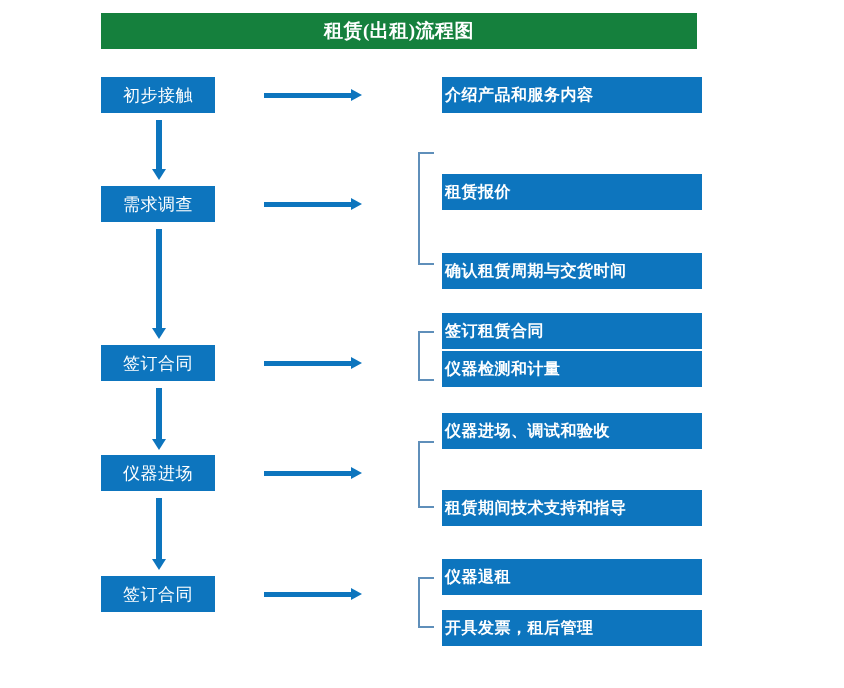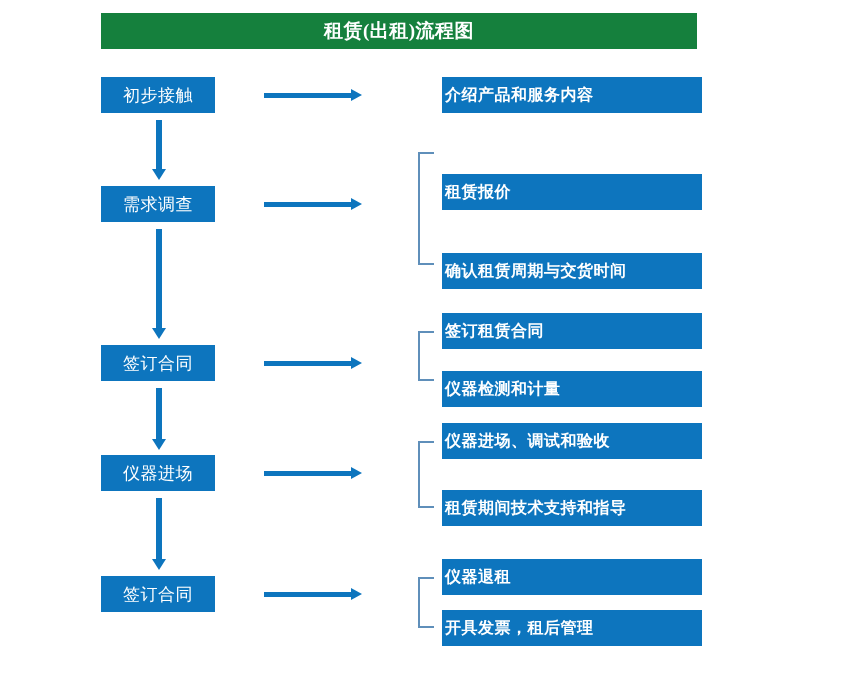--- a/index.html
+++ b/index.html
@@ -169,19 +169,19 @@
 
   <div class="bracket" style="top:152px; height:113px"></div>
   <div class="bracket" style="top:331px; height:50px"></div>
   <div class="bracket" style="top:441px; height:67px"></div>
   <div class="bracket" style="top:577px; height:51px"></div>
 
   <div class="detail-box" style="top:77px">介绍产品和服务内容</div>
   <div class="detail-box" style="top:174px">租赁报价</div>
   <div class="detail-box" style="top:253px">确认租赁周期与交货时间</div>
   <div class="detail-box" style="top:313px">签订租赁合同</div>
-  <div class="detail-box" style="top:371px">仪器检测和计量</div>
-  <div class="detail-box" style="top:423px">仪器进场、调试和验收</div>
+  <div class="detail-box" style="top:351px">仪器检测和计量</div>
+  <div class="detail-box" style="top:413px">仪器进场、调试和验收</div>
   <div class="detail-box" style="top:490px">租赁期间技术支持和指导</div>
   <div class="detail-box" style="top:559px">仪器退租</div>
   <div class="detail-box" style="top:610px">开具发票，租后管理</div>
 
 </div>
 
 </body></html>

